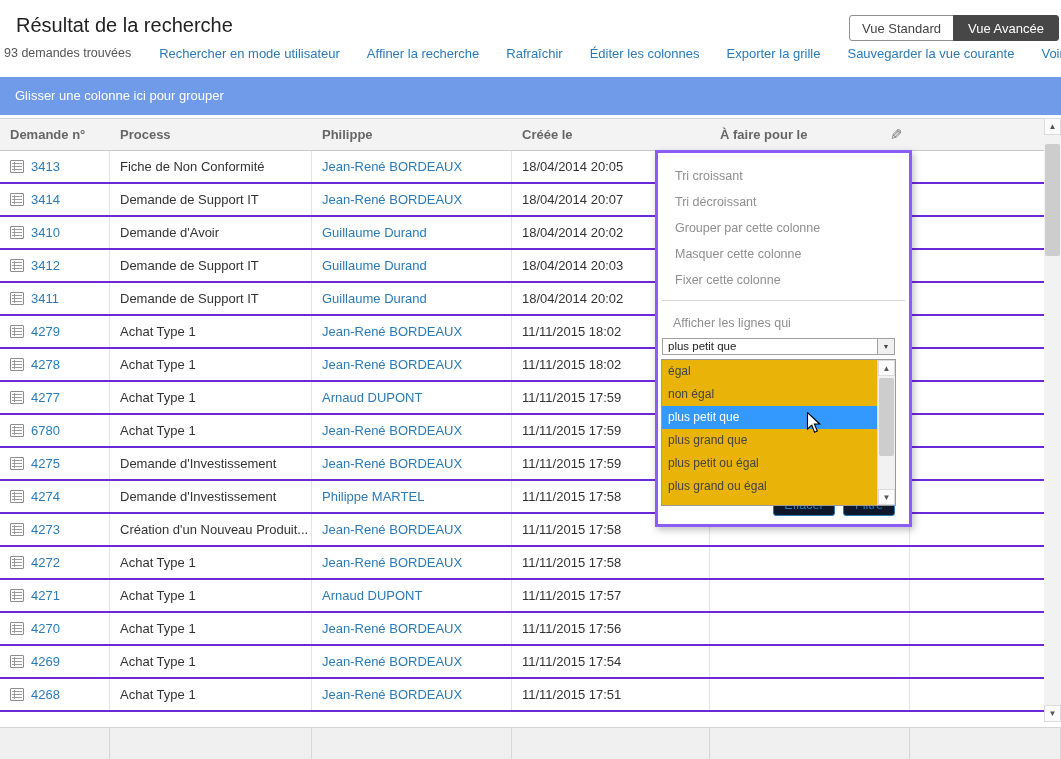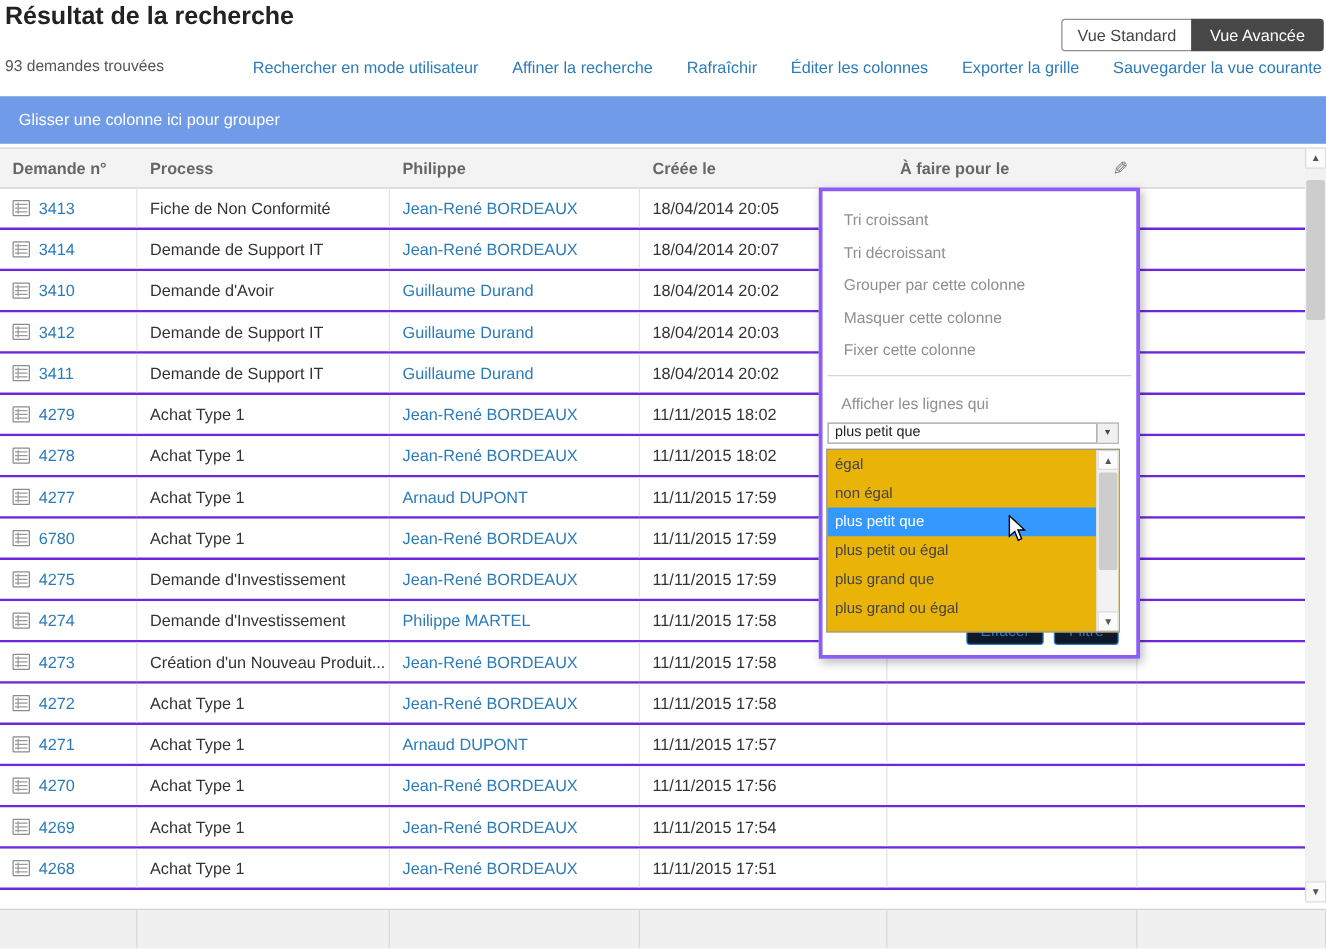--- a/index.html
+++ b/index.html
@@ -1,28 +1,28 @@
 <!DOCTYPE html>
 <html style="--link-blue: #2b7bb9; --group-blue: #6f9be8; --select-blue: #3399ff; --adv-bg: #474747;"><head>
 <meta charset="utf-8">
 <style>
   html,body{margin:0;padding:0;background:#fff;}
   .app{position:relative;width:1061px;height:759px;overflow:hidden;background:#fff;
        font-family:"Liberation Sans",sans-serif;-webkit-font-smoothing:antialiased;}
 
   
-  .page-title{position:absolute;left:4px;top:2px;margin:0;font-size:20px;font-weight:700;color:#222;}
+  .page-title{position:absolute;left:4px;top:2px;margin:12px;font-size:20px;font-weight:400;color:#222;}
   .view-toggle{position:absolute;right:2px;top:15px;display:flex;}
   .btn-standard{width:105px;height:26px;font-size:13px;color:#444;background:#fff;
      border:1px solid #8f8f8f;border-radius:3px 0 0 3px;font-family:inherit;cursor:pointer;}
   .btn-advanced{width:106px;height:26px;font-size:13px;color:#fff;background:var(--adv-bg,#474747);
      border:1px solid var(--adv-bg,#474747);border-radius:0 3px 3px 0;margin-left:-1px;font-family:inherit;cursor:pointer;}
 
   
-  .toolbar{position:absolute;top:40px;left:4px;right:0;height:26px;display:flex;align-items:center;white-space:nowrap;gap:43px;}
+  .toolbar{position:absolute;top:40px;left:4px;right:0;height:26px;display:flex;align-items:center;white-space:nowrap;}
   .count{font-size:12.5px;color:#555;margin-right:28px;}
   .tool-link{font-size:13px;color:var(--link-blue,#2b7bb9);text-decoration:none;margin-right:27px;cursor:pointer;}
 
   
   .group-bar{position:absolute;top:77px;left:0;right:0;height:38px;background:var(--group-blue,#6f9be8);
      color:#fff;font-size:13px;line-height:38px;padding-left:15px;box-sizing:border-box;}
 
   
   .grid{position:absolute;top:118px;left:0;right:0;bottom:0;}
   .grid-header{position:absolute;top:0;left:0;right:0;height:33px;background:#f3f3f3;
@@ -381,22 +381,22 @@
     <div class="op-select">
       <span class="sel-text">plus petit que</span>
       <span class="sel-arrow">▼</span>
     </div>
 
     <div class="op-list">
       <div>
           <div class="opt">égal</div>
           <div class="opt">non égal</div>
           <div class="opt selected">plus petit que</div>
+          <div class="opt">plus grand que</div>
           <div class="opt">plus petit ou égal</div>
-          <div class="opt">plus grand que</div>
           <div class="opt">plus grand ou égal</div>
         </div>
       <div class="list-scroll">
         <div class="sb-btn sb-up">▲</div>
         <div class="sb-thumb"></div>
         <div class="sb-btn sb-down">▼</div>
       </div>
     </div>
 
     <button class="menu-btn btn-effacer">Effacer</button>

